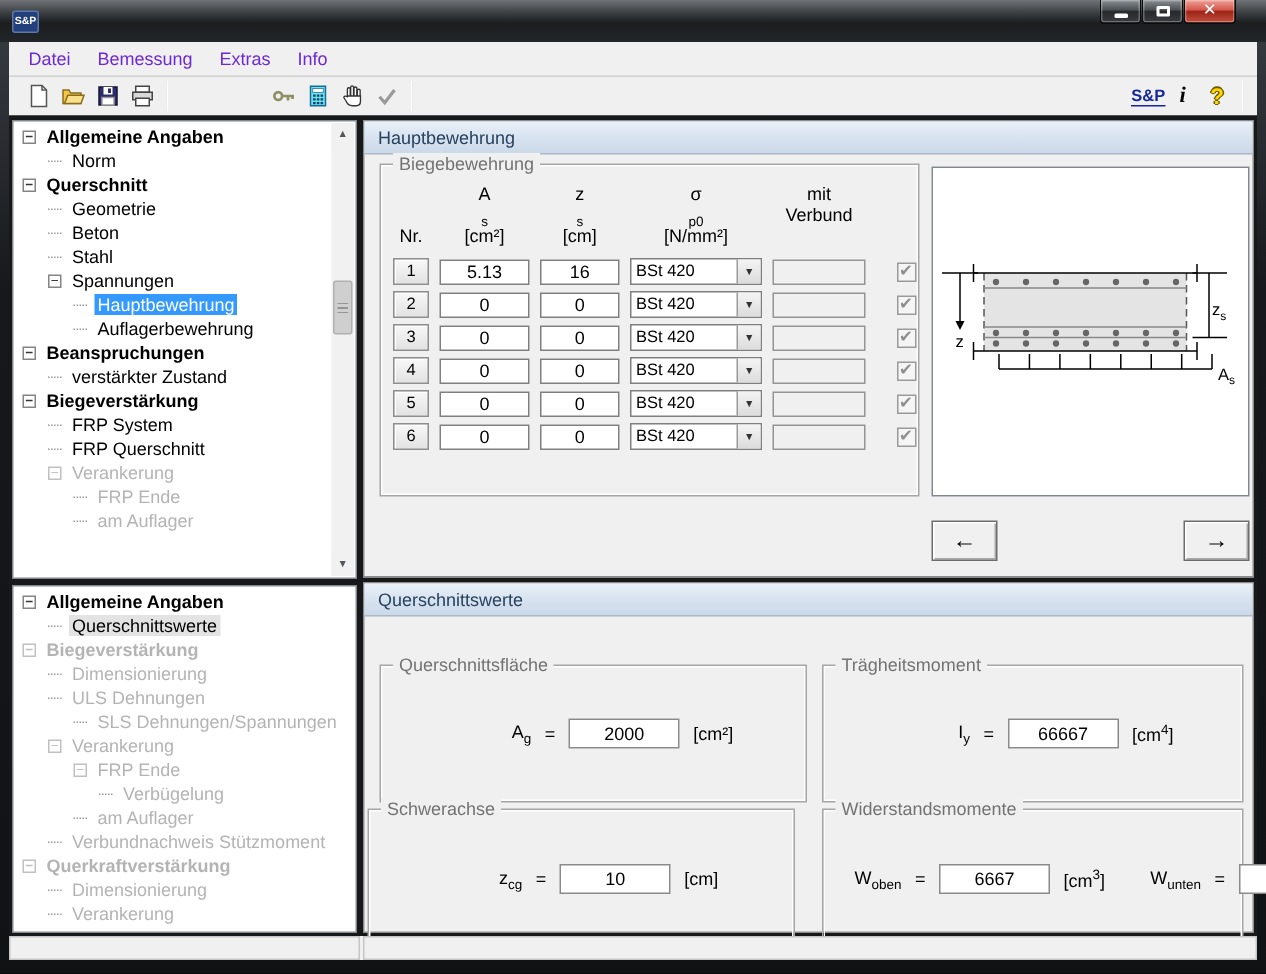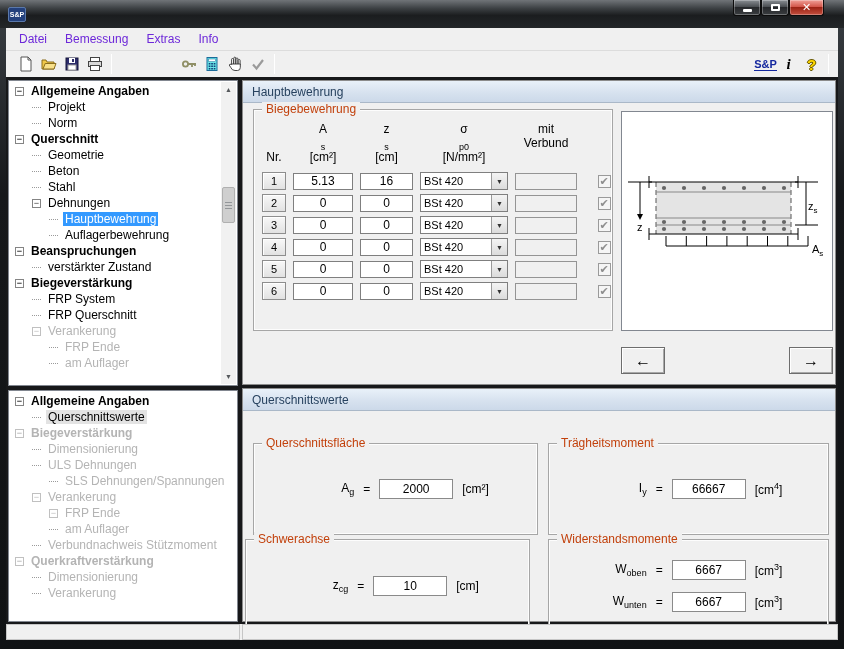--- a/index.html
+++ b/index.html
@@ -73,21 +73,21 @@
   
   .panel { position:absolute; border:1px solid #8c8c8c; background:#f0f0f0; }
   .panel.haupt { left:236px; top:3px; width:594px; height:305px; }
   .panel.quer  { left:236px; top:311px; width:594px; height:234px; }
   .caption { height:22px; background:linear-gradient(180deg,#e9f1f9 0%,#d7e2ef 55%,#ccd9e9 100%);
     border-bottom:1px solid #aab8c8; color:#27425f; font-size:12px; display:flex; align-items:center;
     padding-left:9px; }
   .panel-body { position:absolute; left:0; top:22px; right:0; bottom:0; }
 
   .groupbox { position:absolute; border:1px solid #a6a6a6; box-shadow:inset 0 0 0 1px #fdfdfd; }
-  .gb-title { position:absolute; top:-8px; left:8px; background:#f0f0f0; padding:0 4px; font-size:12px; color:#c2410c; }
+  .gb-title { position:absolute; top:-8px; left:8px; background:#f0f0f0; padding:0 4px; font-size:12px; color:#737373; }
 
   .groupbox.bieg { left:10px; top:6px; width:360px; height:222px; }
   .thead,.tgrid { display:grid; grid-template-columns:24px 60px 53px 88px 62px 40px; column-gap:7px;
     justify-items:center; align-items:center; margin-left:8px; }
   .thead { margin-top:12px; margin-bottom:6px; }
   .hc { display:flex; flex-direction:column; align-items:center; font-size:12px; line-height:14px;
     height:42px; width:100%; }
   .hc span,.hc .l { height:14px; display:block; text-align:center; width:100%; }
   sub { font-size:9px; }
   .tgrid { grid-auto-rows:22px; }
@@ -108,21 +108,21 @@
   .nav-btn { position:absolute; top:244px; width:44px; height:27px; font-size:16px; font-weight:bold;
     color:#000; background:#f0f0f0; border:1px solid #6d6d6d;
     box-shadow:inset 1px 1px 0 #fff, inset -1px -1px 0 #a8a8a8; font-family:inherit; }
   .nav-btn.prev { left:378px; } .nav-btn.next { left:546px; }
 
   .groupbox.g-tl { left:10px;  top:32px;  width:285px; height:92px; }
   .groupbox.g-tr { left:305px; top:32px;  width:281px; height:92px; }
   .groupbox.g-bl { left:2px;  top:128px; width:285px; height:94px; }
   .groupbox.g-br { left:305px; top:128px; width:281px; height:94px; }
   .vrow { display:flex; align-items:center; justify-content:center; gap:9px; height:100%; font-size:12px; }
-  .vstack { display:flex; flex-direction:column; justify-content:center; gap:12px; height:100%; }
+  .vstack { display:flex; flex-direction:row; gap:12px; height:100%; }
   .vstack .vrow { height:auto; }
   .vlabel { min-width:52px; text-align:right; }
   .vfield { width:74px; height:20px; border:1px solid #8a8a8a; background:#fff; display:flex;
     align-items:center; justify-content:center; font-size:12px; }
   .vunit sup { font-size:9px; }
 
   
   .statusbar { position:absolute; left:6px; top:624px; width:832px; height:16px; background:#f0f0f0; display:flex; }
   .status-cell { border:1px solid #c6c6c6; height:100%; }
   .status-cell.left { width:234px; } .status-cell.right { flex:1; margin-left:2px; }
@@ -243,45 +243,41 @@
   <div class="client">
 
     <div class="tree-panel tree-top">
       <div class="tree-items" id="tree-top">
           <div class="trow bold" style="padding-left: 6px;">
             <span class="expander">−</span>
             <span class="tlabel">Allgemeine Angaben</span>
           </div>
           <div class="trow" style="padding-left: 23px;">
             <span class="stub"></span>
-            <span class="tlabel">Projekt</span>
-          </div>
-          <div class="trow" style="padding-left: 23px;">
-            <span class="stub"></span>
             <span class="tlabel">Norm</span>
           </div>
           <div class="trow bold" style="padding-left: 6px;">
             <span class="expander">−</span>
             <span class="tlabel">Querschnitt</span>
           </div>
           <div class="trow" style="padding-left: 23px;">
             <span class="stub"></span>
             <span class="tlabel">Geometrie</span>
           </div>
           <div class="trow" style="padding-left: 23px;">
             <span class="stub"></span>
             <span class="tlabel">Beton</span>
           </div>
           <div class="trow" style="padding-left: 23px;">
             <span class="stub"></span>
             <span class="tlabel">Stahl</span>
           </div>
           <div class="trow" style="padding-left: 23px;">
             <span class="expander">−</span>
-            <span class="tlabel">Dehnungen</span>
+            <span class="tlabel">Spannungen</span>
           </div>
           <div class="trow sel" style="padding-left: 40px;">
             <span class="stub"></span>
             <span class="tlabel">Hauptbewehrung</span>
           </div>
           <div class="trow" style="padding-left: 40px;">
             <span class="stub"></span>
             <span class="tlabel">Auflagerbewehrung</span>
           </div>
           <div class="trow bold" style="padding-left: 6px;">
@@ -352,20 +348,24 @@
             <span class="stub"></span>
             <span class="tlabel">SLS Dehnungen/Spannungen</span>
           </div>
           <div class="trow dis" style="padding-left: 23px;">
             <span class="expander">−</span>
             <span class="tlabel">Verankerung</span>
           </div>
           <div class="trow dis" style="padding-left: 40px;">
             <span class="expander">−</span>
             <span class="tlabel">FRP Ende</span>
+          </div>
+          <div class="trow dis" style="padding-left: 57px;">
+            <span class="stub"></span>
+            <span class="tlabel">Verbügelung</span>
           </div>
           <div class="trow dis" style="padding-left: 40px;">
             <span class="stub"></span>
             <span class="tlabel">am Auflager</span>
           </div>
           <div class="trow dis" style="padding-left: 23px;">
             <span class="stub"></span>
             <span class="tlabel">Verbundnachweis Stützmoment</span>
           </div>
           <div class="trow bold dis" style="padding-left: 6px;">

